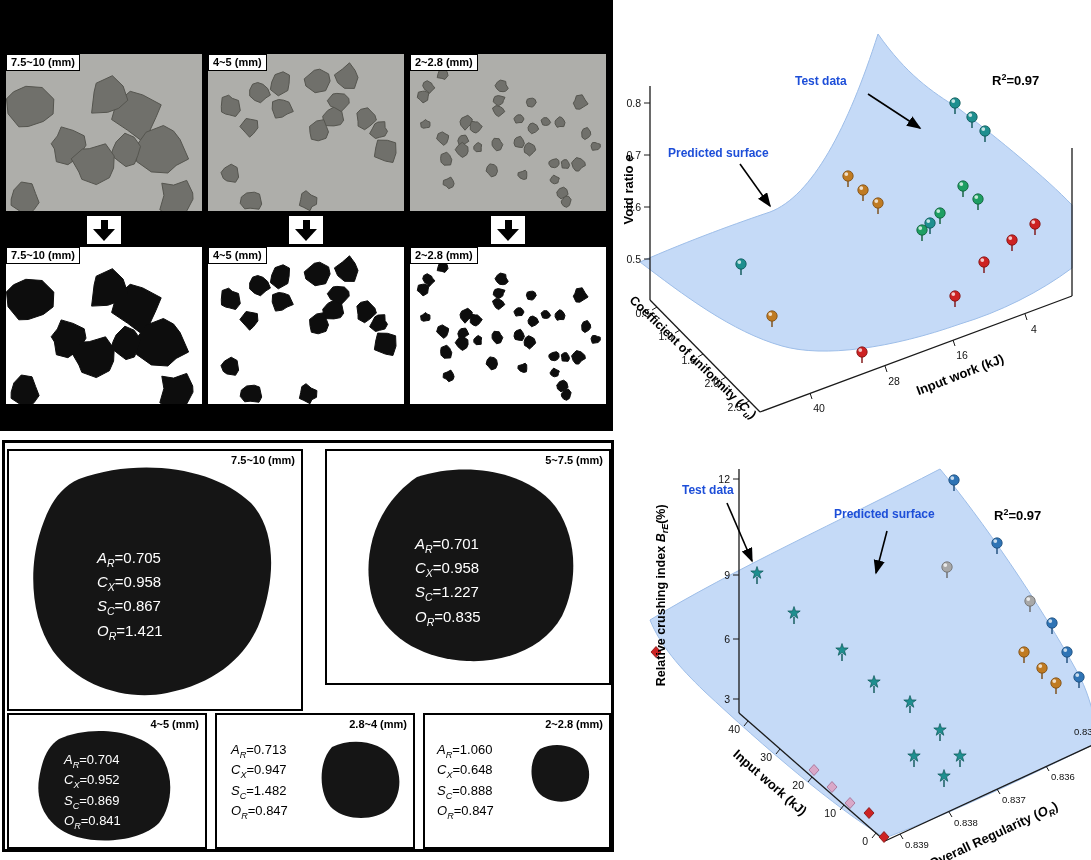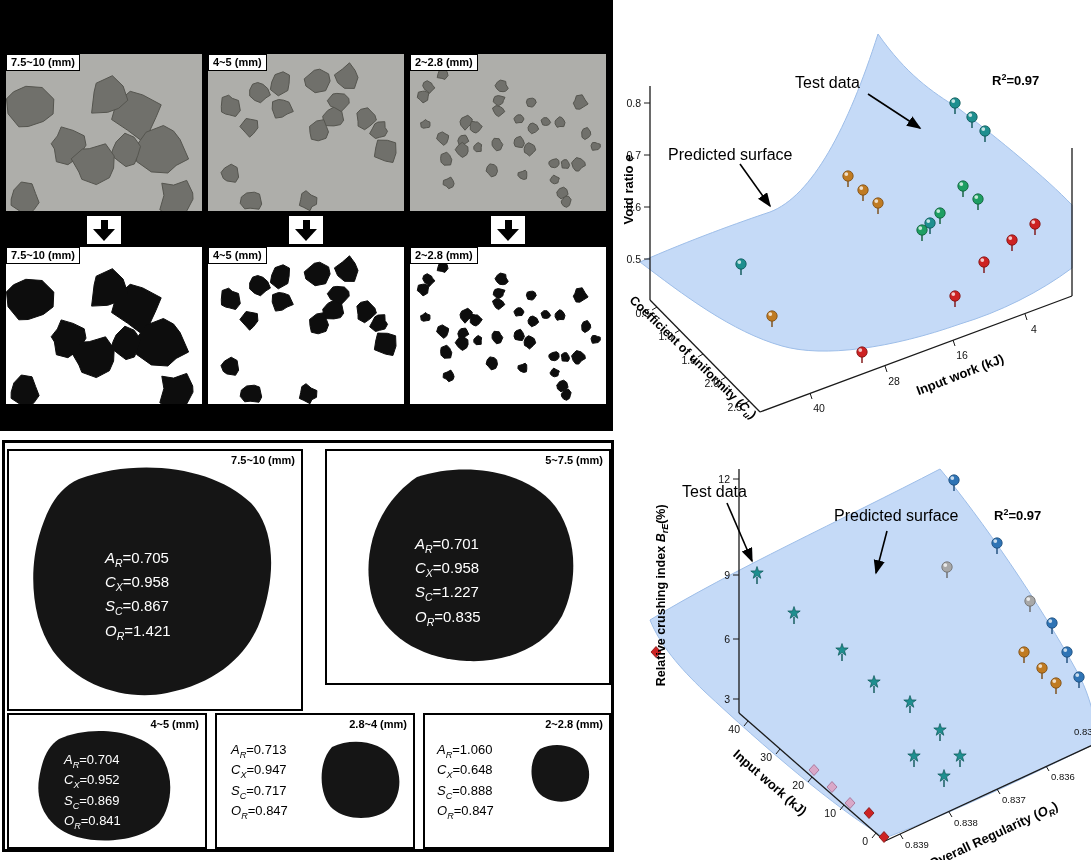--- a/index.html
+++ b/index.html
@@ -31,21 +31,21 @@
   .params i{font-style:italic}
   .params sub{font-style:italic;font-size:0.7em}
 
   
   .chart{position:absolute}
   .chart svg{position:absolute;left:0;top:0}
   svg text{font-family:"Liberation Sans",sans-serif}
   .axis-title{position:absolute;font-weight:bold;font-size:13px;text-align:center;color:#000;white-space:nowrap;z-index:4}
   .axis-title i{font-style:italic}
   .axis-title sub{font-style:italic;font-size:9px}
-  .ann{position:absolute;font-weight:normal;font-size:16px;color:#000000;white-space:nowrap;z-index:4}
+  .ann{position:absolute;font-weight:bold;font-size:12px;color:#1d4ed8;white-space:nowrap;z-index:4}
   .r2{position:absolute;font-weight:bold;font-size:13px;color:#000;white-space:nowrap;z-index:4}
   .r2 sup{font-size:9px}
 </style>
 </head>
 <body>
 
 <section class="panelTL">
 
   <div class="img" style="left:6px;top:54px">
     <svg width="196" height="157">
@@ -217,21 +217,21 @@
   </div>
 </section>
 
 <section class="panelBL">
 
   <div class="pbox" style="left:2px;top:6px;width:292px;height:258px">
     <svg width="292" height="258" viewBox="0 0 292 258">
       <path d="M 70 28 C 130 6 205 16 242 52 C 268 80 266 128 252 168 C 240 202 210 232 158 242 C 118 250 70 236 44 200 C 22 168 20 120 30 85 C 38 58 48 38 70 28 Z" fill="#151515"></path>
     </svg>
     <div class="plabel">7.5~10 (mm)</div>
-    <div class="params big light" style="left:96px;top:96px">
+    <div class="params big light" style="left:88px;top:96px">
         <div><i>A</i><sub>R</sub><span>=0.705</span></div>
         <div><i>C</i><sub>X</sub><span>=0.958</span></div>
         <div><i>S</i><sub>C</sub><span>=0.867</span></div>
         <div><i>O</i><sub>R</sub><span>=1.421</span></div>
       </div>
   </div>
 
   <div class="pbox" style="left:320px;top:6px;width:282px;height:232px">
     <svg width="282" height="232" viewBox="0 0 282 232">
       <path d="M 90 26 C 140 10 200 20 228 55 C 250 85 252 130 235 165 C 218 196 180 212 140 210 C 100 208 62 190 48 155 C 34 120 40 60 90 26 Z" fill="#151515"></path>
@@ -259,21 +259,21 @@
   </div>
 
   <div class="pbox" style="left:210px;top:270px;width:196px;height:132px">
     <svg width="196" height="132" viewBox="0 0 196 132">
       <path d="M 115 32 C 135 22 165 26 176 44 C 186 60 184 82 172 94 C 158 106 130 106 116 94 C 102 82 100 48 115 32 Z" fill="#151515"></path>
     </svg>
     <div class="plabel">2.8~4 (mm)</div>
     <div class="params small dark" style="left:14px;top:26px">
         <div><i>A</i><sub>R</sub><span>=0.713</span></div>
         <div><i>C</i><sub>X</sub><span>=0.947</span></div>
-        <div><i>S</i><sub>C</sub><span>=0.717</span></div>
+        <div><i>S</i><sub>C</sub><span>=1.482</span></div>
         <div><i>O</i><sub>R</sub><span>=0.847</span></div>
       </div>
   </div>
 
   <div class="pbox" style="left:418px;top:270px;width:184px;height:132px">
     <svg width="184" height="132" viewBox="0 0 184 132">
       <path d="M 115 34 C 130 26 152 30 160 44 C 167 56 165 72 155 81 C 143 90 122 88 113 77 C 104 66 104 44 115 34 Z" fill="#151515"></path>
     </svg>
     <div class="plabel">2~2.8 (mm)</div>
     <div class="params small dark" style="left:12px;top:26px">

